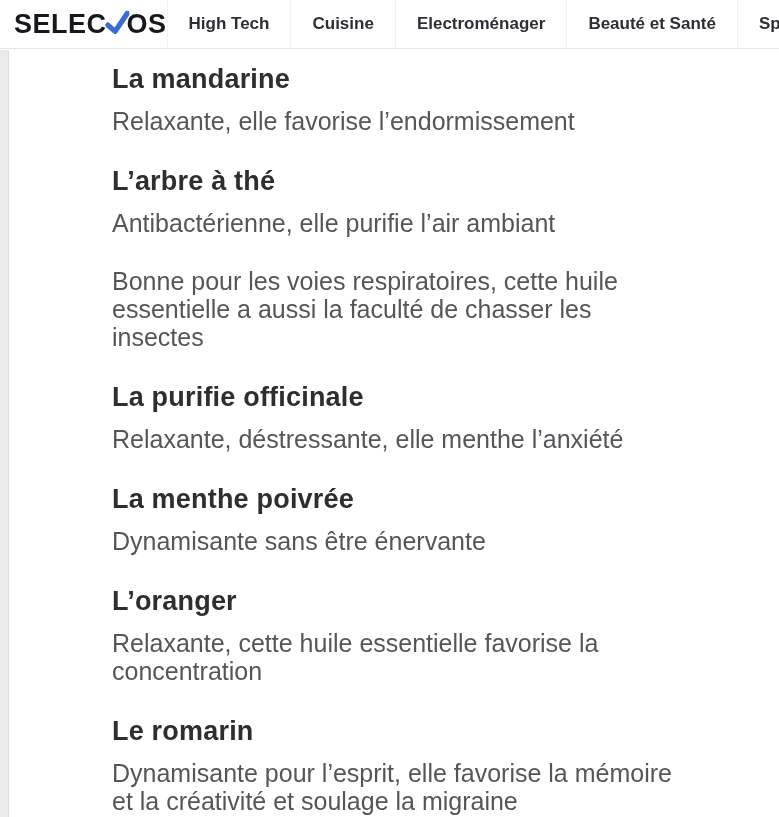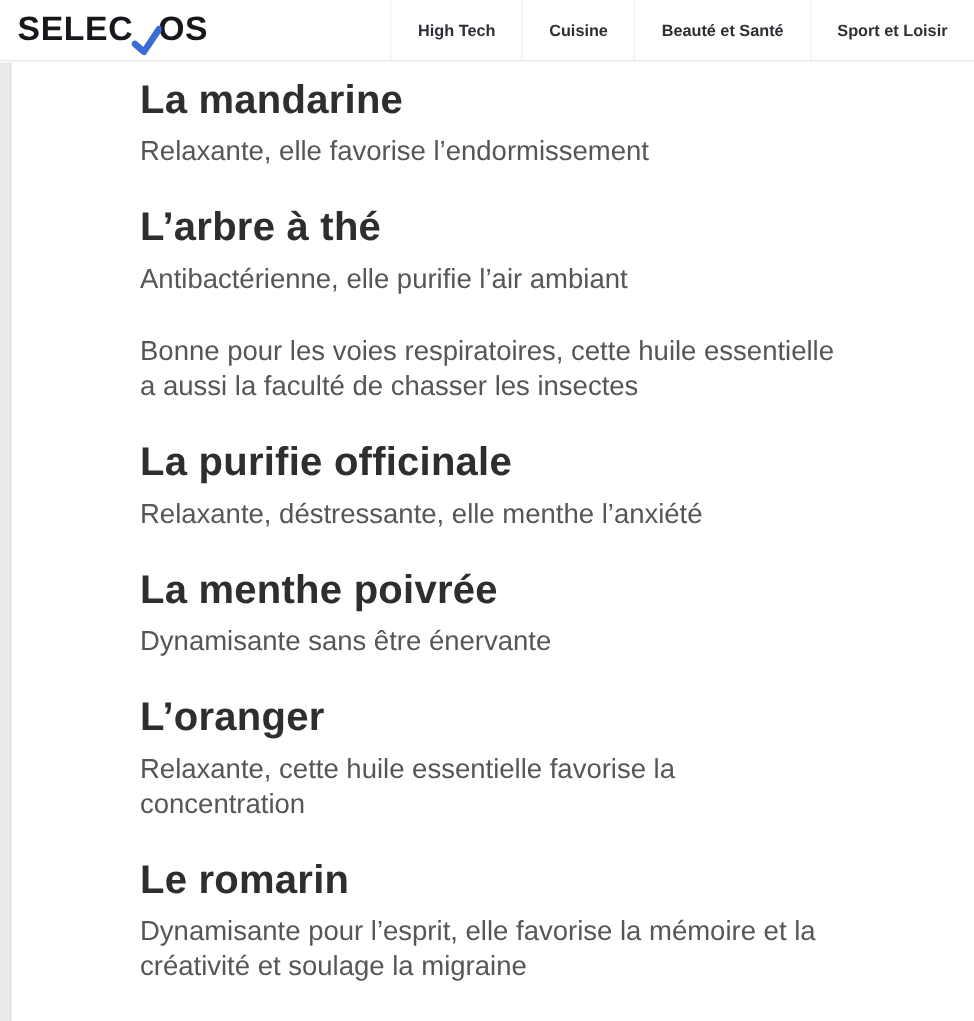--- a/index.html
+++ b/index.html
@@ -16,21 +16,21 @@
   .site-header {
     position: absolute; top: 0; left: 0; right: 0;
     height: 49px;
     background: #ffffff;
     border-bottom: 1px solid #e6e6e6;
     display: flex;
     align-items: stretch;
     z-index: 5;
   }
   .logo {
-    display: flex; align-items: flex-end;
+    display: flex; align-items: center;
     padding-left: 14px;
     text-decoration: none;
     user-select: none;
   }
   .logo-text {
     font-size: 27px;
     font-weight: bold;
     letter-spacing: 0.5px;
     color: #17181c;
     line-height: 49px;
@@ -43,21 +43,21 @@
   }
   .nav {
     margin-left: auto;
     display: flex;
     align-items: stretch;
     height: 100%;
   }
   .nav-item {
     display: flex; align-items: center;
     padding: 0 21px;
-    font-size: 13px;
+    font-size: 17px;
     font-weight: bold;
     color: #2e2f35;
     text-decoration: none;
     border-left: 1px solid #f1f1f1;
     white-space: nowrap;
     cursor: pointer;
   }
 
   
   .left-strip {
@@ -71,29 +71,29 @@
   
   .content {
     position: absolute;
     top: 50px; left: 10px; right: 0; bottom: 0;
     background: #ffffff;
     padding: 13px 40px 0 102px;
   }
   .oil-section { margin: 0; }
   .oil-title {
     margin: 0 0 12px 0;
-    font-size: 32px;
+    font-size: 27px;
     line-height: 32px;
     font-weight: bold;
     color: #2e2e31;
     letter-spacing: 0.2px;
   }
   .oil-desc {
     margin: 0 0 30px 0;
-    font-size: 22px;
+    font-size: 25px;
     line-height: 28px;
     color: #56565a;
     max-width: 565px;
   }
 </style>
 </head>
 <body>
 
 <header class="site-header">
   <a class="logo">
@@ -102,20 +102,21 @@
       <svg viewBox="0 0 26 26" width="25" height="25">
         <polyline points="3,14 10,21 24,3" fill="none" stroke="currentColor" stroke-width="5.5" stroke-linecap="round" stroke-linejoin="round"></polyline>
       </svg>
     </span>
     <span class="logo-text">OS</span>
   </a>
 
   <nav class="nav">
     <a class="nav-item">High Tech</a>
     <a class="nav-item">Cuisine</a>
+    <a class="nav-item">Electroménager</a>
     <a class="nav-item">Beauté et Santé</a>
     <a class="nav-item">Sport et Loisir</a>
   </nav>
 </header>
 
 <div class="left-strip"></div>
 
 <main class="content">
 
   <section class="oil-section">

